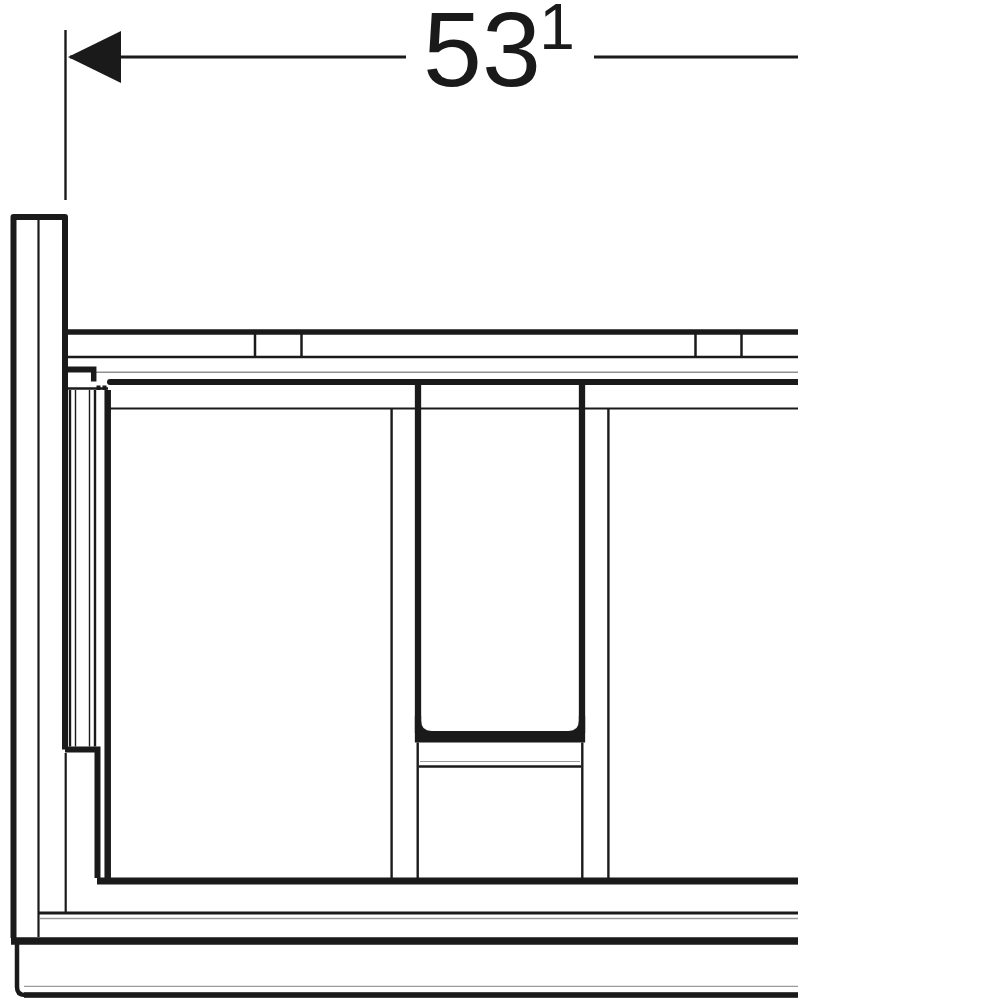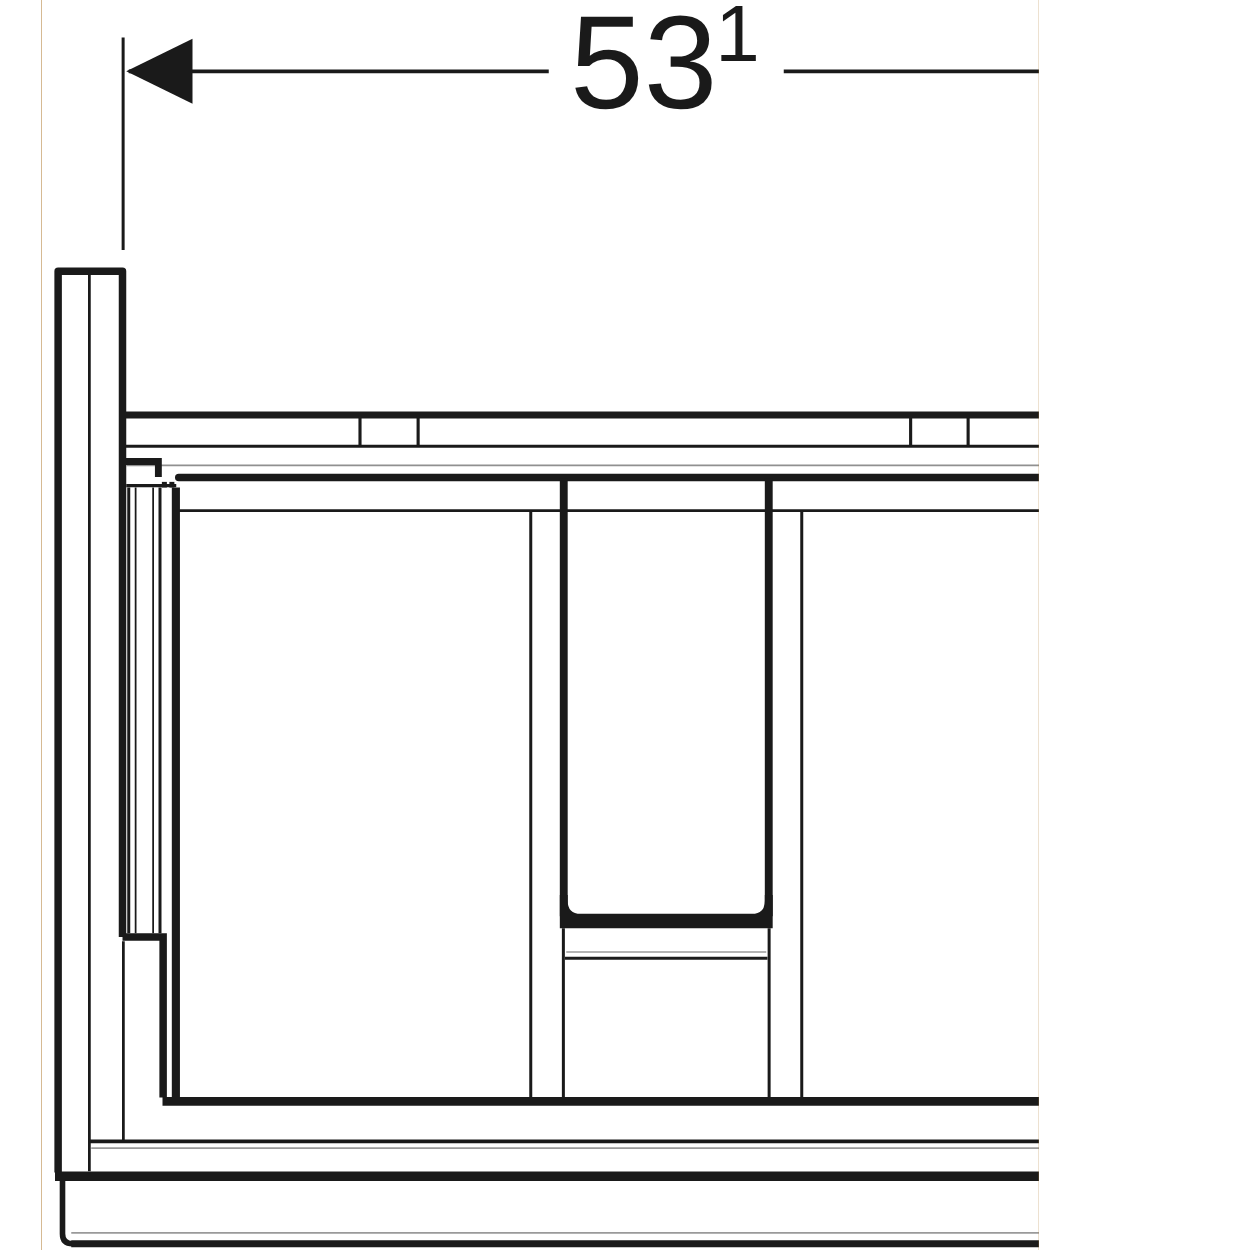--- a/index.html
+++ b/index.html
@@ -1,16 +1,16 @@
 <!DOCTYPE html>
 <html><head>
 <meta charset="utf-8">
 <style>
   html,body{margin:0;padding:0;background:#fff;}
-  .page{width:798px;height:1000px;position:relative;overflow:hidden;background:#a16207;margin-left:33px;}
+  .page{width:798px;height:1000px;position:relative;overflow:hidden;background:#d946ef;}
   svg{position:absolute;left:0;top:0;filter:blur(0.45px);}
   text{font-family:"Liberation Sans", sans-serif;fill:#1a1a1a;}
 </style>
 </head>
 <body>
 <div class="page">
 <svg width="1000" height="1000" viewBox="0 0 1000 1000" fill="none" stroke-linecap="butt">
 
   <rect x="0" y="0" width="1000" height="1000" fill="#ffffff" stroke="none"></rect>
 

